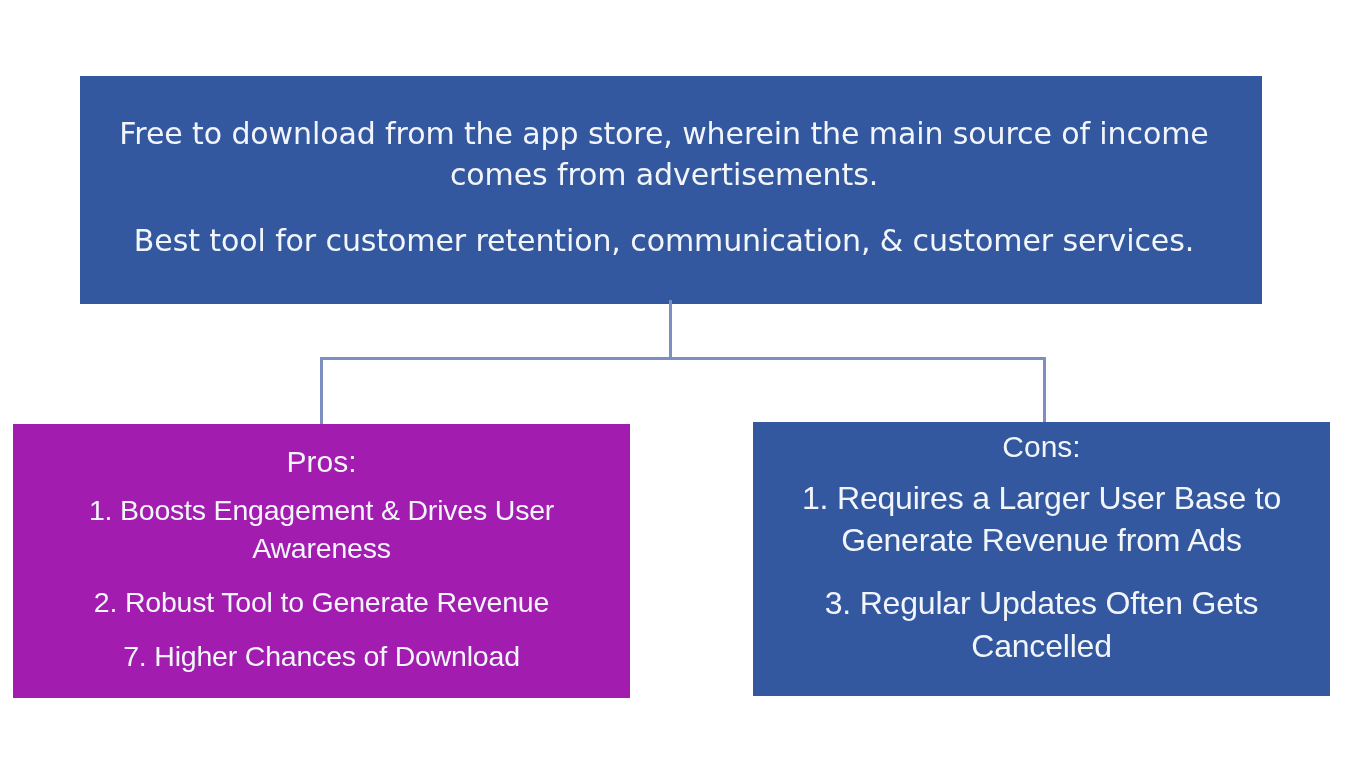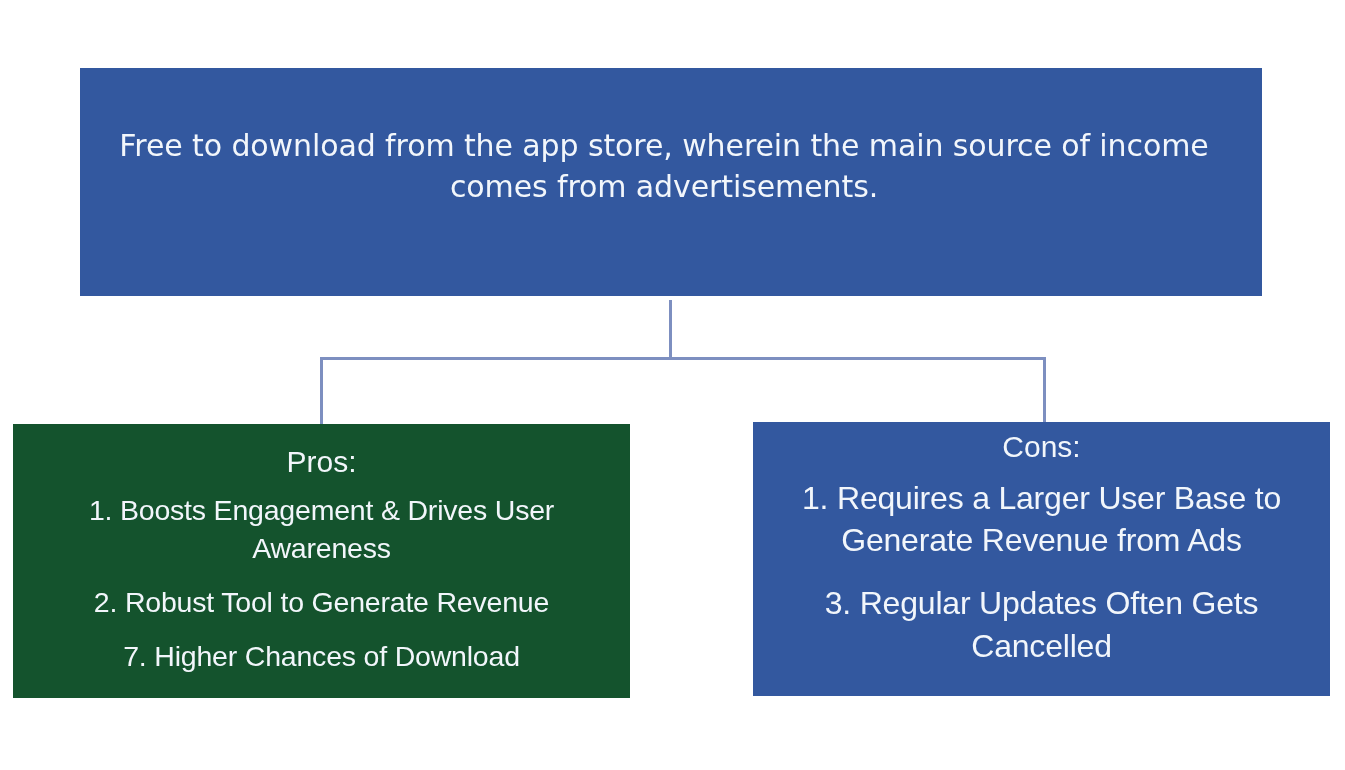--- a/index.html
+++ b/index.html
@@ -32,21 +32,21 @@
     display: flex;
     flex-direction: column;
     align-items: center;
     justify-content: center;
     text-align: center;
   }
 
   
   #root-node {
     left: 80px;
-    top: 68px;
+    top: 76px;
     width: 1182px;
     height: 228px;
     font-family: "DejaVu Sans", sans-serif;
     padding: 10px 26px 14px 12px;
   }
   #root-node .para {
     font-size: 30px;
     line-height: 1.36;
     font-weight: 400;
     letter-spacing: -0.1px;
@@ -129,28 +129,29 @@
     height: 66px;
   }
 </style>
 </head>
 <body style="background: rgb(255, 255, 255);">
 
 <div id="diagram">
 
   <div class="node" id="root-node" style="background: rgb(51, 88, 159); color: rgb(242, 246, 251);">
     <div class="para first">Free to download from the app store, wherein the main source of income comes from advertisements.</div>
+    <div class="para">Best tool for customer retention, communication, &amp; customer services.</div>
   </div>
 
   <div class="connector" id="connector-trunk" style="background: rgb(125, 143, 192);"></div>
   <div class="connector" id="connector-bar" style="background: rgb(125, 143, 192);"></div>
   <div class="connector" id="connector-drop-left" style="background: rgb(125, 143, 192);"></div>
   <div class="connector" id="connector-drop-right" style="background: rgb(125, 143, 192);"></div>
 
-  <div class="node child-node" id="pros-node" style="background: #14532d; color: rgb(242, 246, 251);">
+  <div class="node child-node" id="pros-node" style="background: #a21caf; color: rgb(242, 246, 251);">
     <div class="node-heading">Pros:</div>
     <ul class="node-list">
       <li>1. Boosts Engagement &amp; Drives User Awareness</li>
       <li>2. Robust Tool to Generate Revenue</li>
       <li>7. Higher Chances of Download</li>
     </ul>
   </div>
 
   <div class="node child-node" id="cons-node" style="background: rgb(51, 88, 159); color: rgb(242, 246, 251);">
     <div class="node-heading">Cons:</div>

